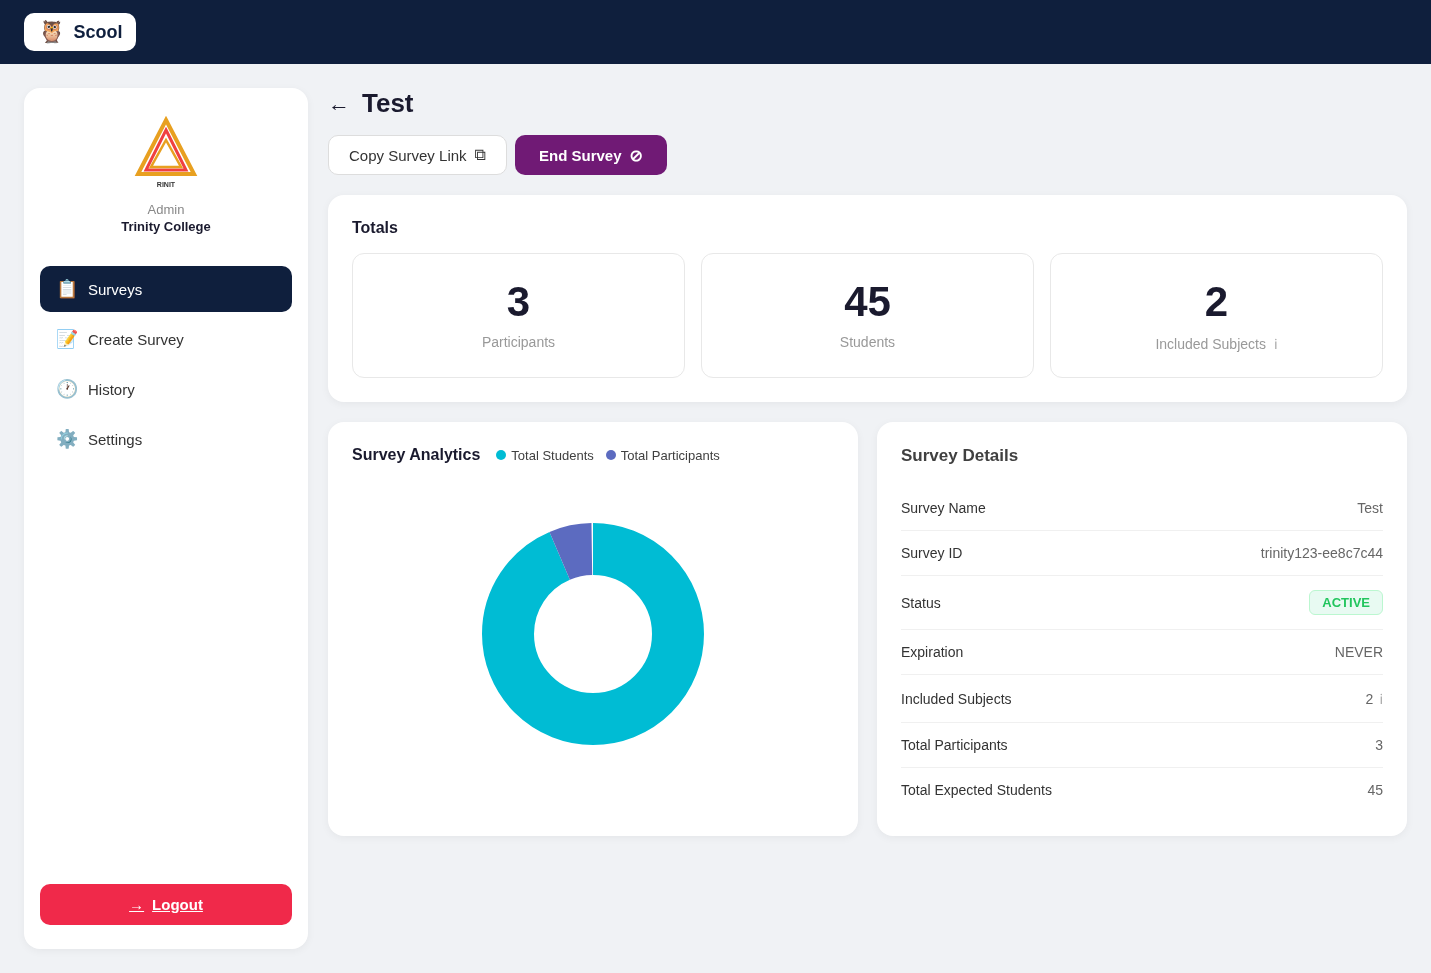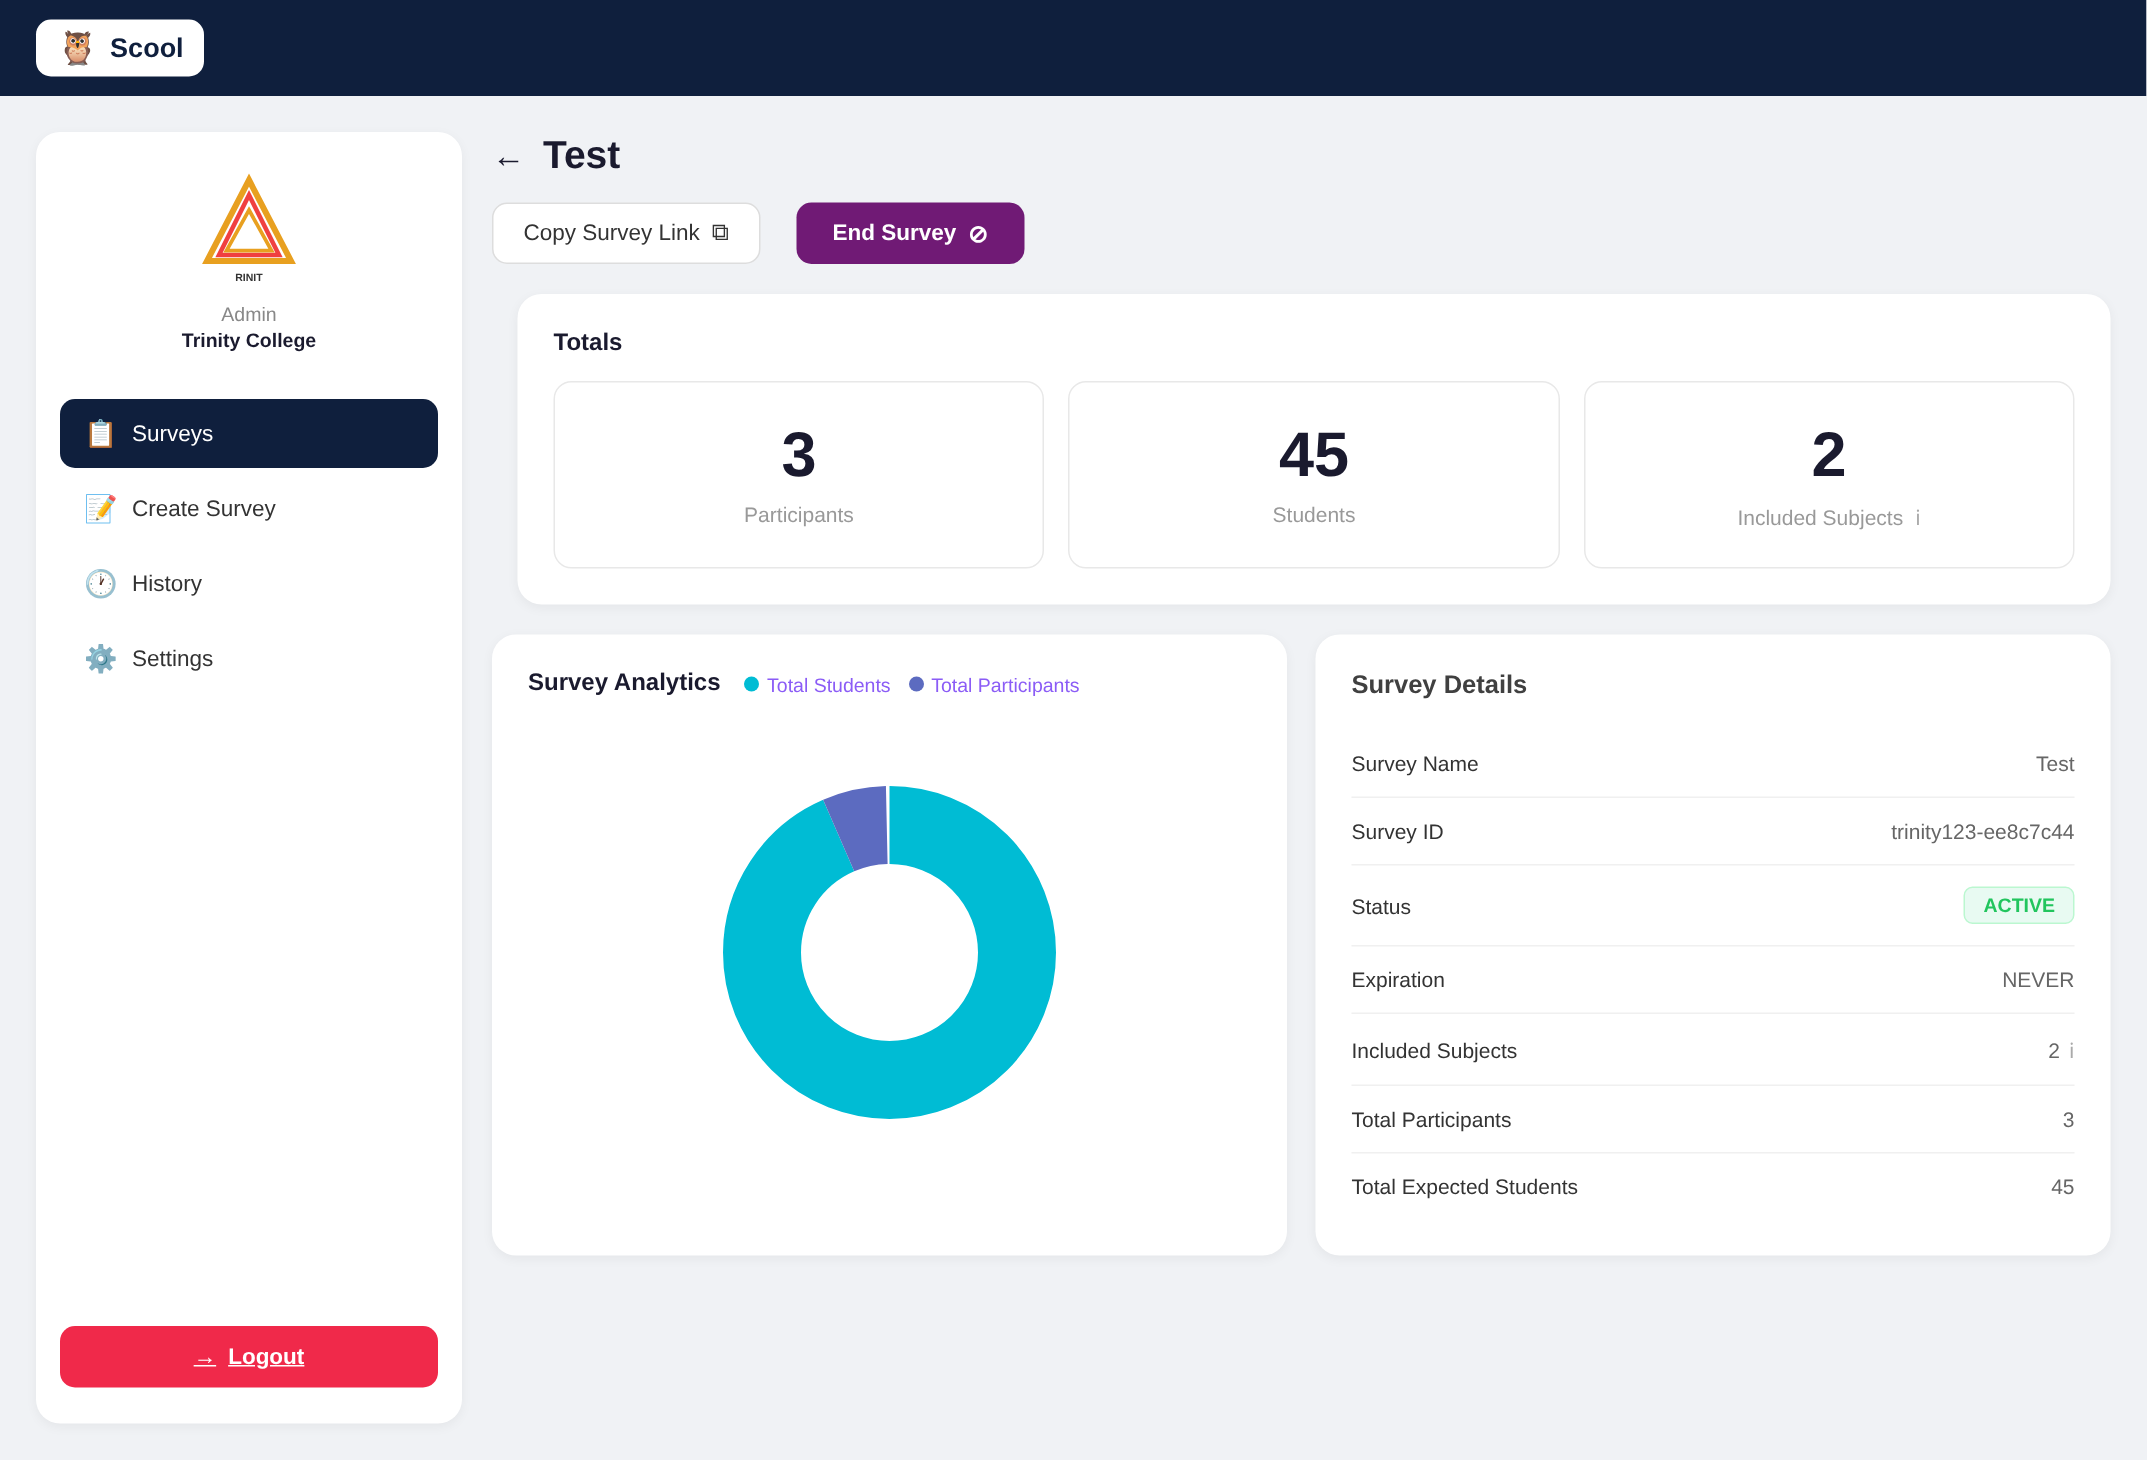--- a/index.html
+++ b/index.html
@@ -141,21 +141,21 @@
       cursor: pointer;
       color: #1a1a2e;
     }
     .page-title {
       font-size: 26px;
       font-weight: 700;
       color: #1a1a2e;
     }
     .action-buttons {
       display: flex;
-      gap: 24px;
+      gap: 8px;
     }
     .btn-copy {
       background: white;
       border: 1.5px solid #ddd;
       border-radius: 10px;
       padding: 10px 20px;
       font-size: 15px;
       font-weight: 500;
       cursor: pointer;
       display: flex;
@@ -176,21 +176,20 @@
       gap: 8px;
       color: white;
     }
 
     
     .totals-card {
       background: white;
       border-radius: 16px;
       padding: 24px;
       box-shadow: 0 2px 8px rgba(0,0,0,0.05);
-      margin-left: 17px;
     }
     .totals-title {
       font-size: 16px;
       font-weight: 700;
       color: #1a1a2e;
       margin-bottom: 16px;
     }
     .totals-grid {
       display: grid;
       grid-template-columns: repeat(3, 1fr);
@@ -247,21 +246,21 @@
     .legend-items {
       display: flex;
       gap: 12px;
       align-items: center;
     }
     .legend-item {
       display: flex;
       align-items: center;
       gap: 5px;
       font-size: 13px;
-      color: #8b5cf6;
+      color: #404040;
     }
     .legend-dot {
       width: 10px;
       height: 10px;
       border-radius: 50%;
     }
     .donut-container {
       display: flex;
       justify-content: center;
       align-items: center;

